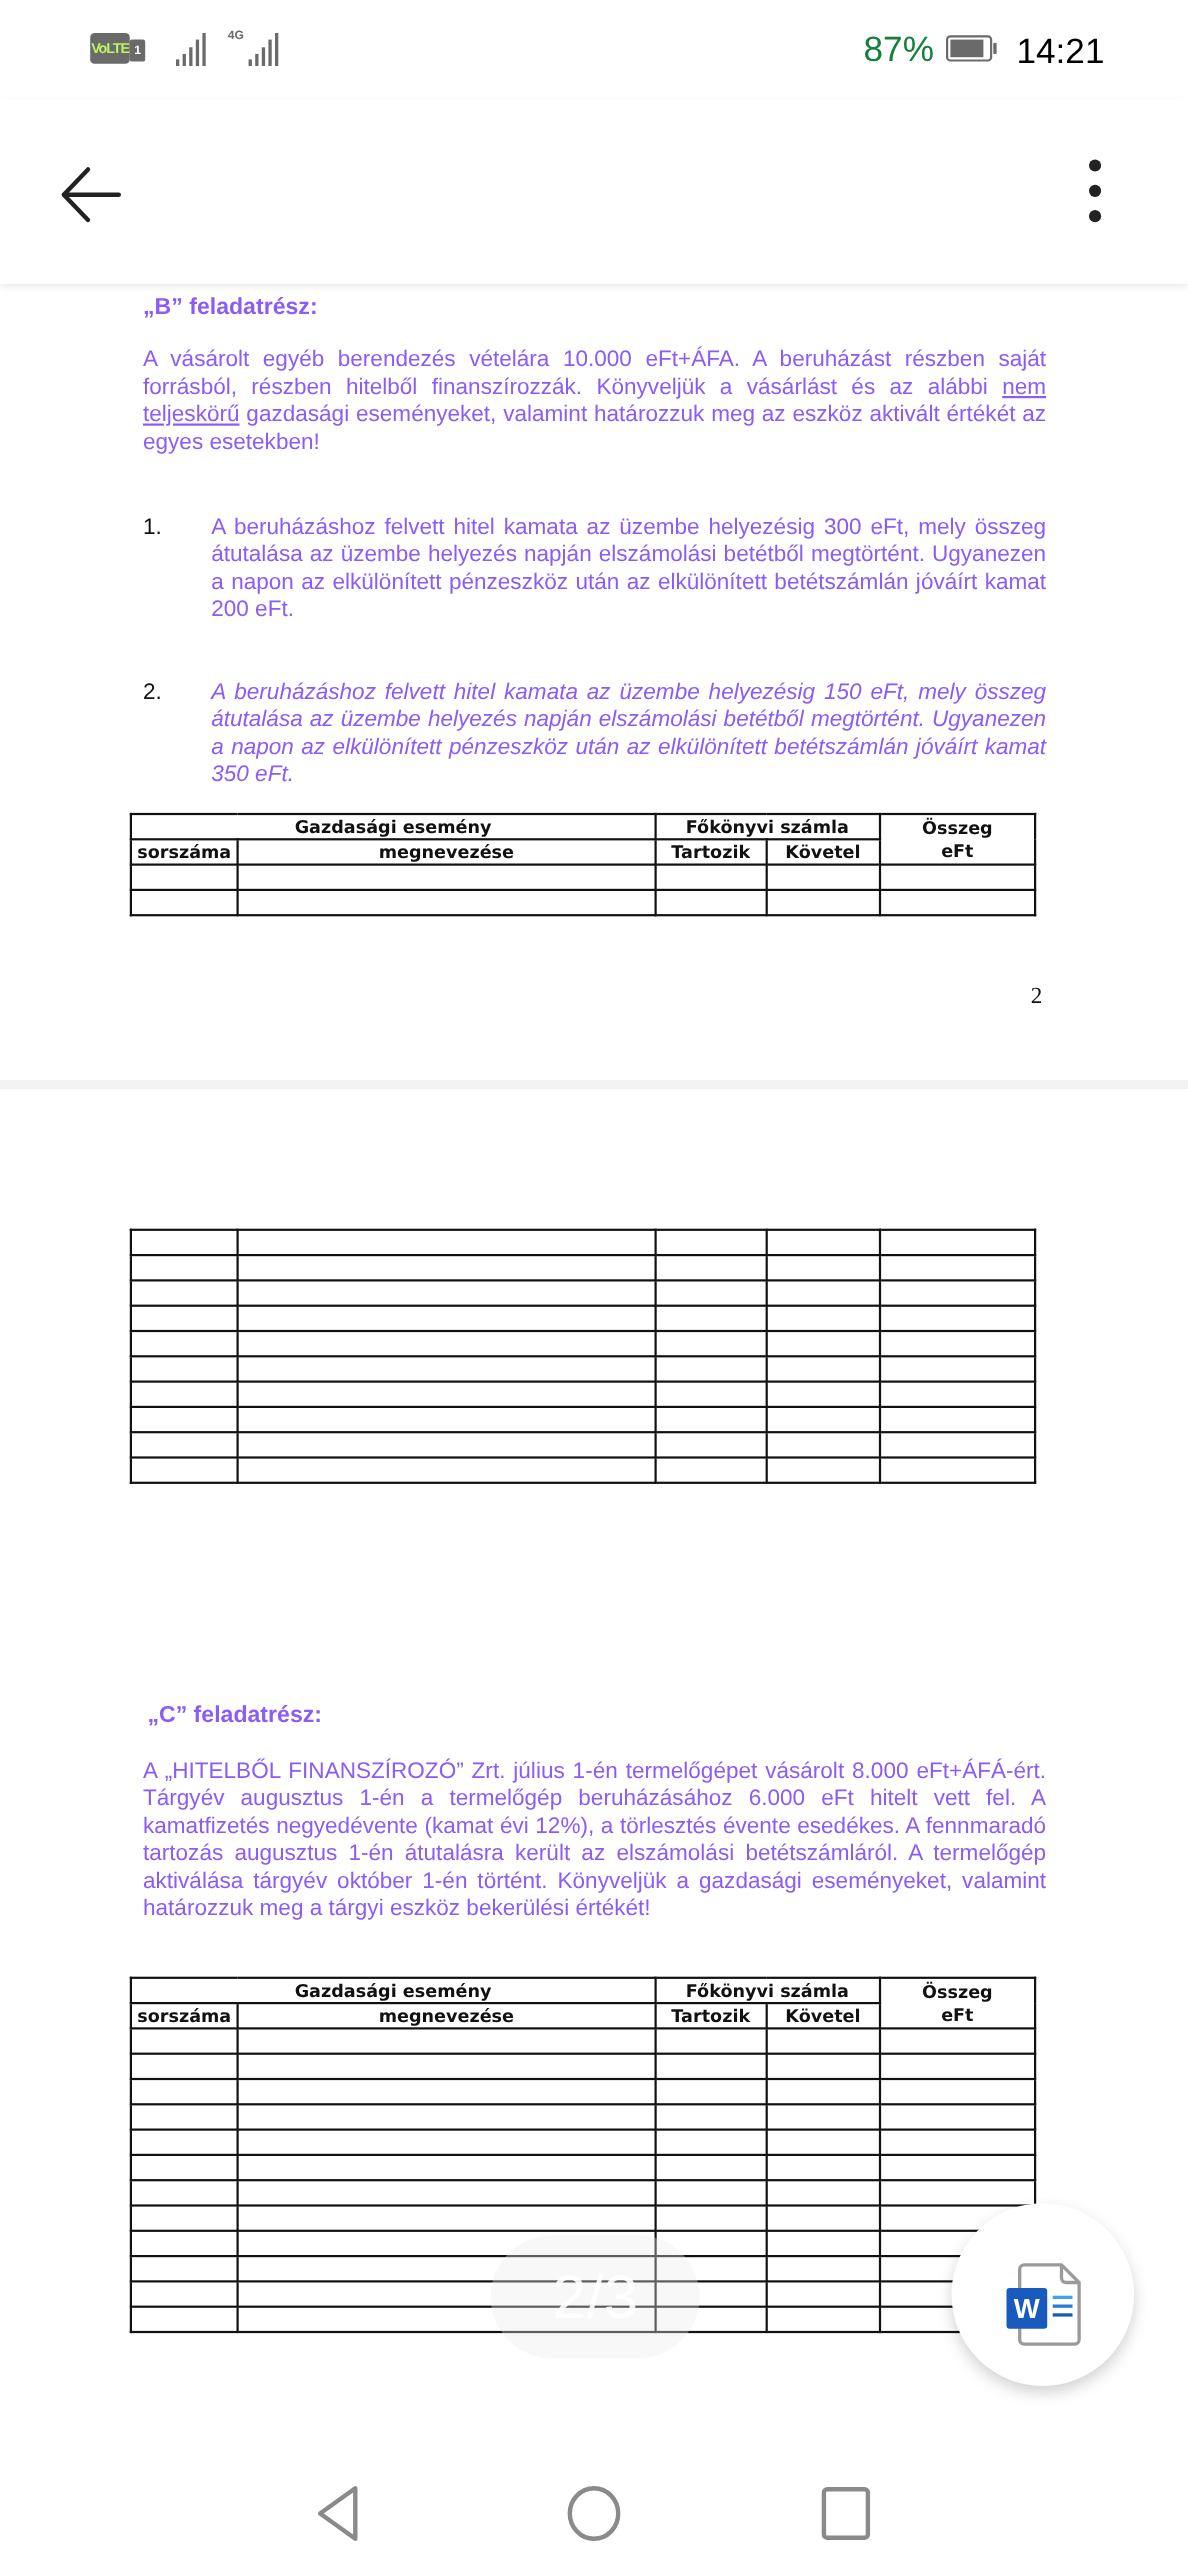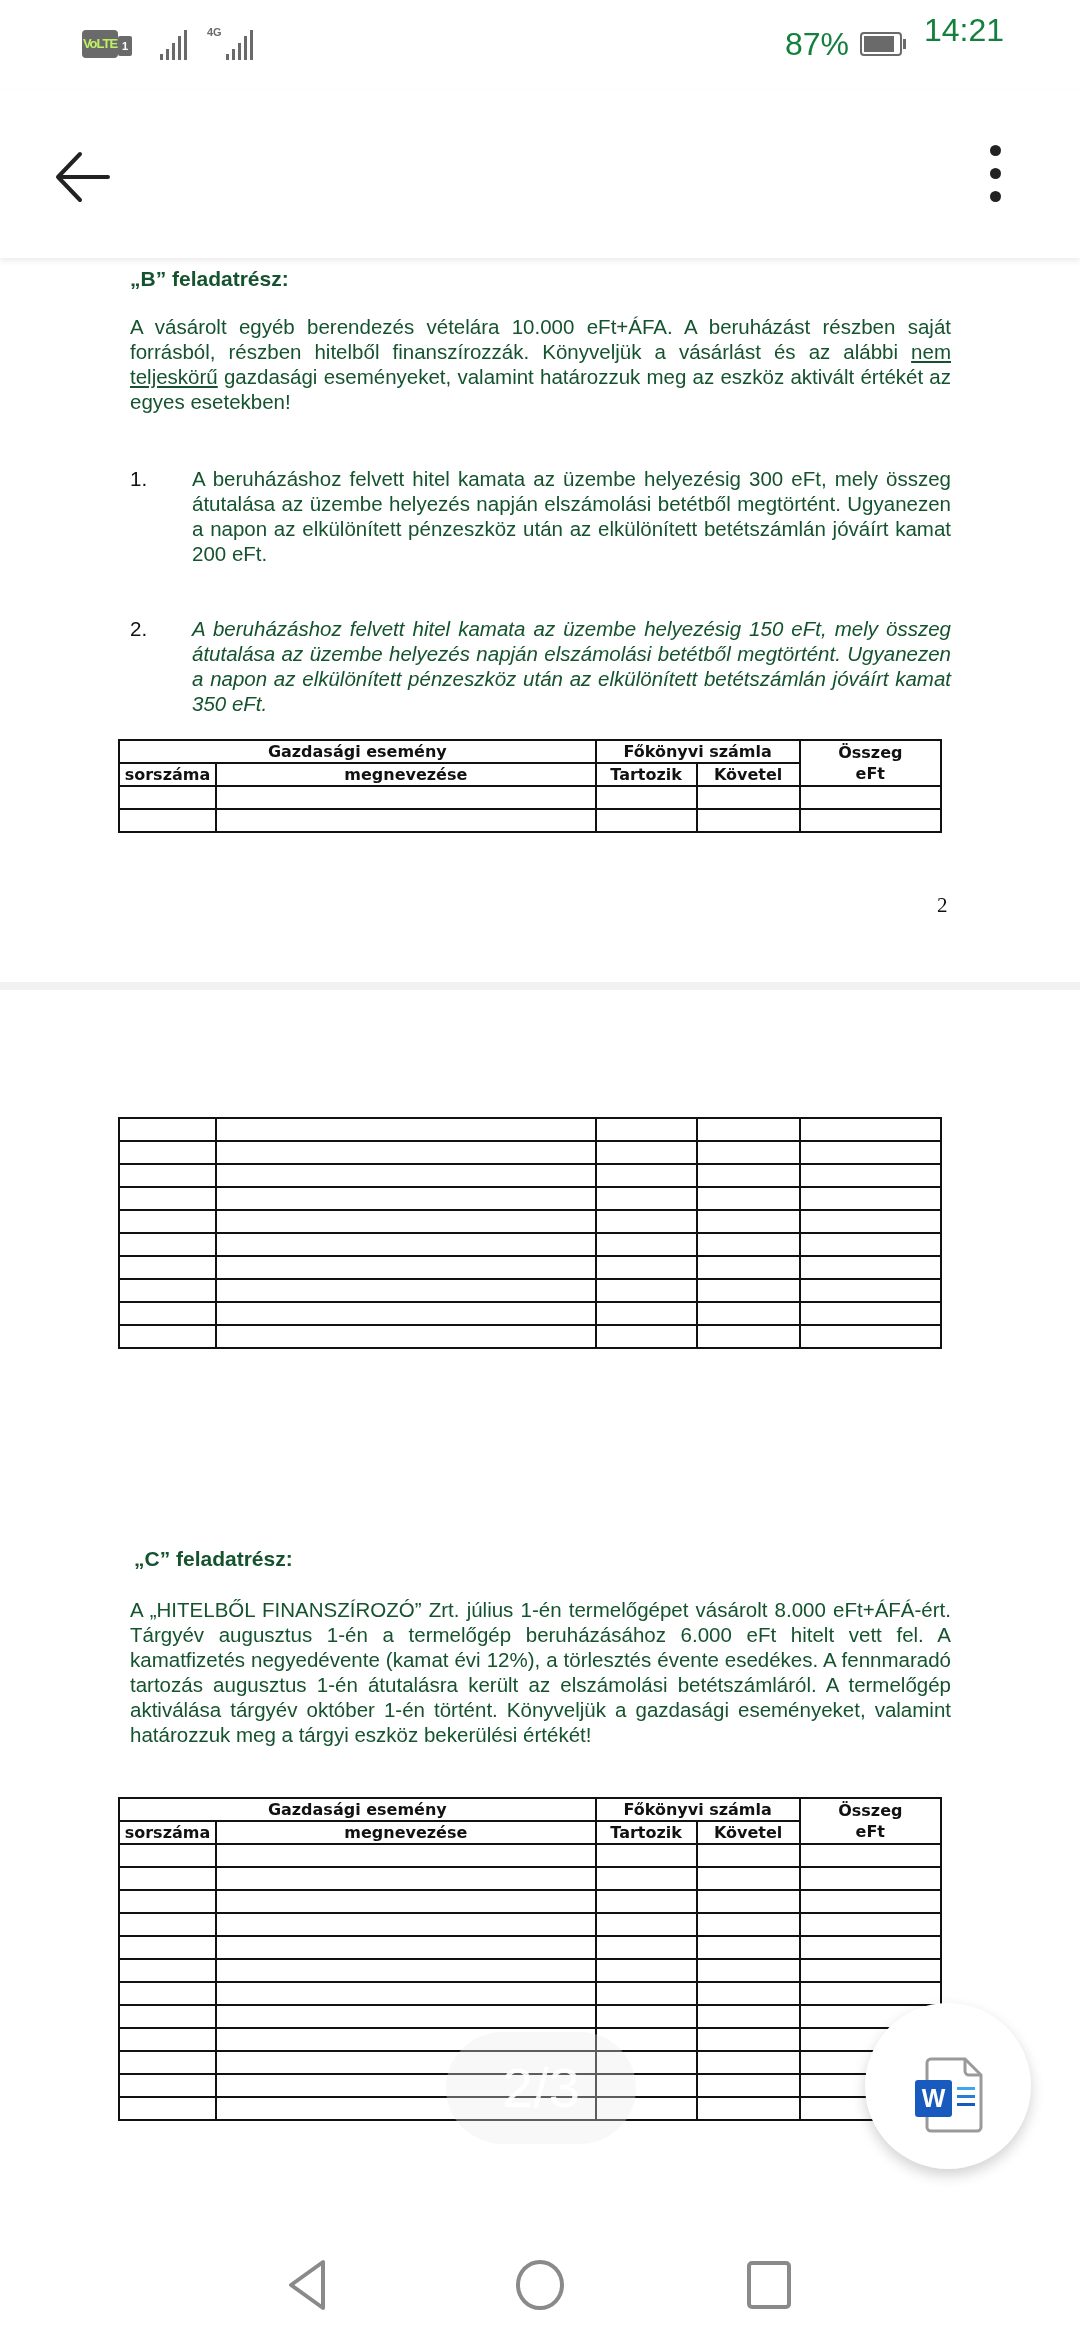--- a/index.html
+++ b/index.html
@@ -7,31 +7,31 @@
   .statusbar{position:absolute;left:0;top:0;width:1080px;height:90px;background:#fff;}
   .volte{position:absolute;left:72px;top:30px;width:36px;height:28px;background:#6a6a6a;border-radius:4px;color:#bef264;font-size:13px;font-weight:bold;line-height:28px;text-align:center;letter-spacing:-1px;margin-left:10px;}
   .sim1{position:absolute;left:118px;top:36px;width:14px;height:20px;background:#6a6a6a;border-radius:2px;color:#fff;font-size:11px;line-height:20px;text-align:center;font-weight:bold;}
   .sig{position:absolute;top:30px;display:flex;align-items:flex-end;gap:3px;height:30px;}
   .sig span{display:block;width:3px;background:#6a6a6a;}
   .net4g{position:absolute;left:207px;top:26px;font-size:11px;color:#6a6a6a;font-weight:bold;}
   .battery-pct{position:absolute;left:785px;top:26px;font-size:32px;color:#15803d;}
   .battery{position:absolute;left:860px;top:32px;width:42px;height:24px;border:2px solid #6a6a6a;border-radius:4px;box-sizing:border-box;padding:2px;}
   .battery i{display:block;width:87%;height:100%;background:#6a6a6a;}
   .battery-tip{position:absolute;left:903px;top:39px;width:3px;height:10px;background:#6a6a6a;}
-  .clock{position:absolute;left:924px;top:12px;font-size:32px;color:#15803d;}
+  .clock{position:absolute;left:924px;top:28px;font-size:32px;color:#000000;}
 
   .appbar{position:absolute;left:0;top:90px;width:1080px;height:168px;background:#fff;box-shadow:0 3px 6px rgba(0,0,0,0.08);z-index:3;}
   .back-btn{position:absolute;left:50px;top:52px;width:70px;height:70px;cursor:pointer;}
   .title{position:absolute;left:140px;top:48px;width:800px;text-align:center;font-size:48px;font-weight:bold;color:#222;letter-spacing:-0.5px;}
   .more-btn{position:absolute;left:975px;top:55px;width:40px;height:64px;cursor:pointer;}
   .more-btn i{display:block;width:11px;height:11px;border-radius:50%;background:#222;margin:0 auto 12px;}
 
   .page{position:absolute;left:0;width:1080px;background:#fff;}
   .gap{position:absolute;left:0;top:982px;width:1080px;height:8px;background:#f2f2f2;}
-  .doc-text{position:absolute;font-size:20.5px;line-height:25px;color:#14532d;text-align:justify;}
+  .doc-text{position:absolute;font-size:20.5px;line-height:25px;color:#8b5cf6;text-align:justify;}
   .heading{font-weight:bold;font-size:21px;}
   .b{font-weight:normal;}
   .u{text-decoration:underline;}
   .num{position:absolute;font-size:20.5px;line-height:25px;}
 
   table.ledger{position:absolute;left:118px;width:824px;border-collapse:collapse;table-layout:fixed;font-family:"DejaVu Sans",sans-serif;}
   table.ledger td{border:2px solid #111;height:21px;padding:0;font-size:16px;font-weight:bold;text-align:center;line-height:21px;color:#111;}
   .col1{width:96px;}.col2{width:376px;}.col3{width:100px;}.col4{width:102px;}.col5{width:140px;}
   .pgnum{position:absolute;left:937px;top:893px;font-family:"Liberation Serif",serif;font-size:21px;}
 

